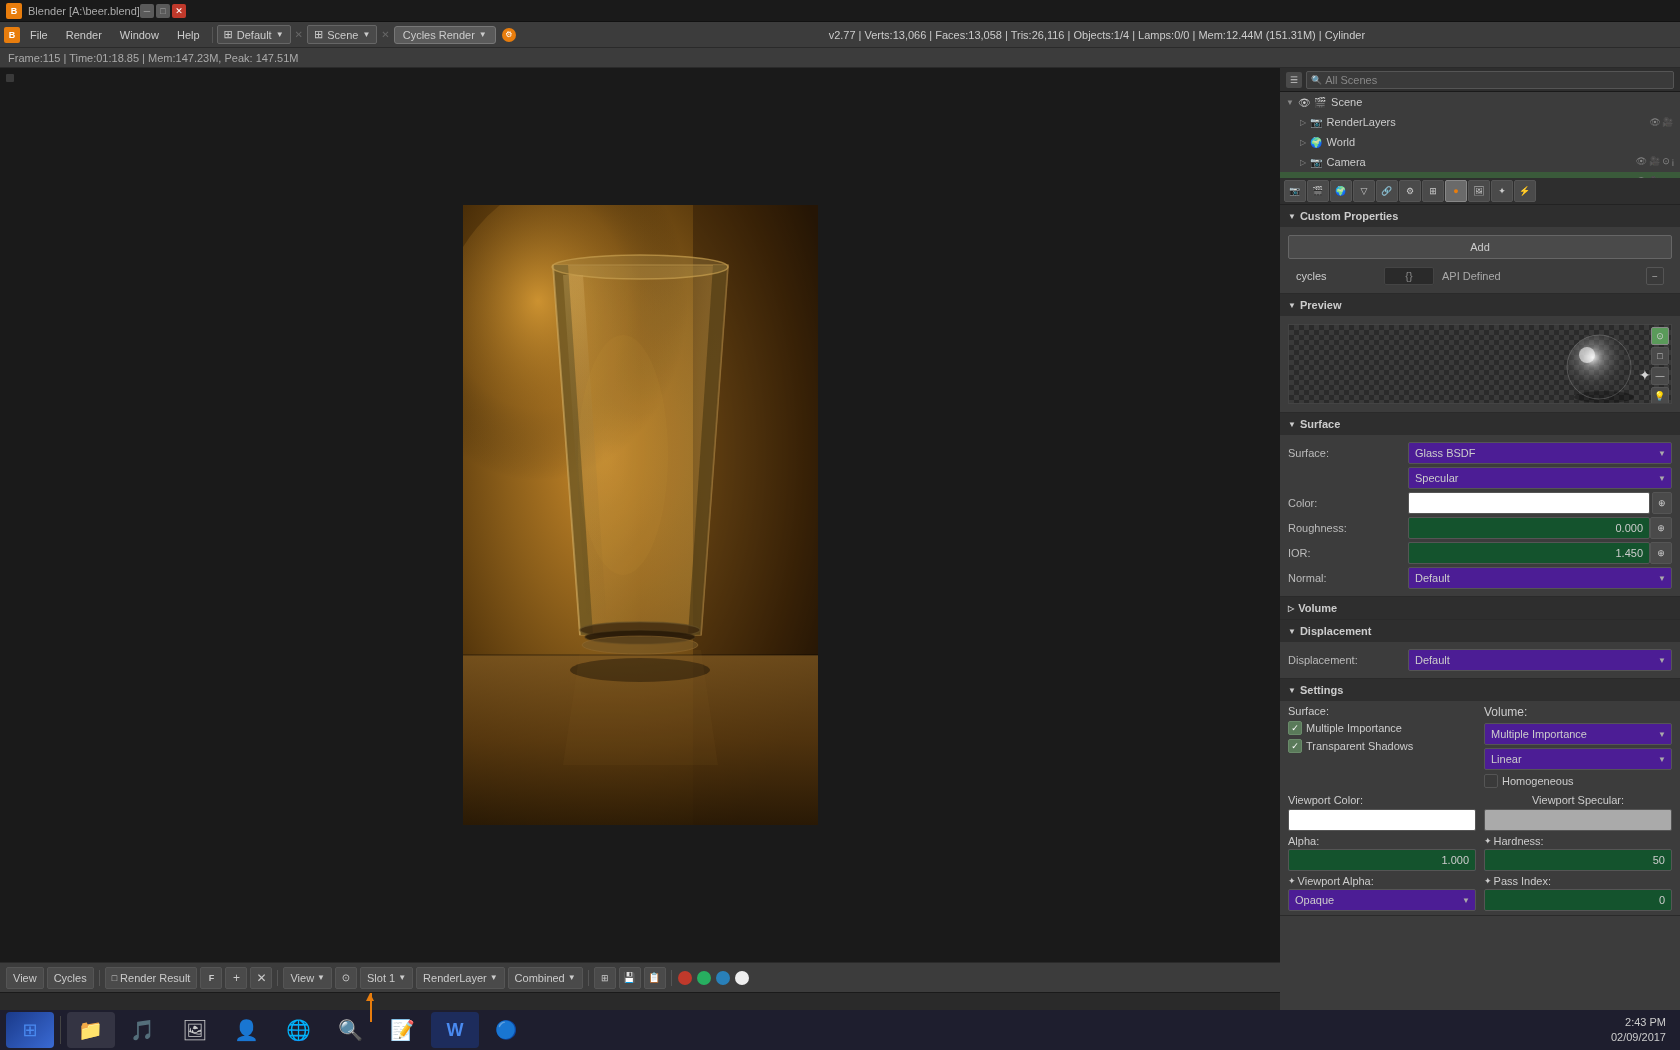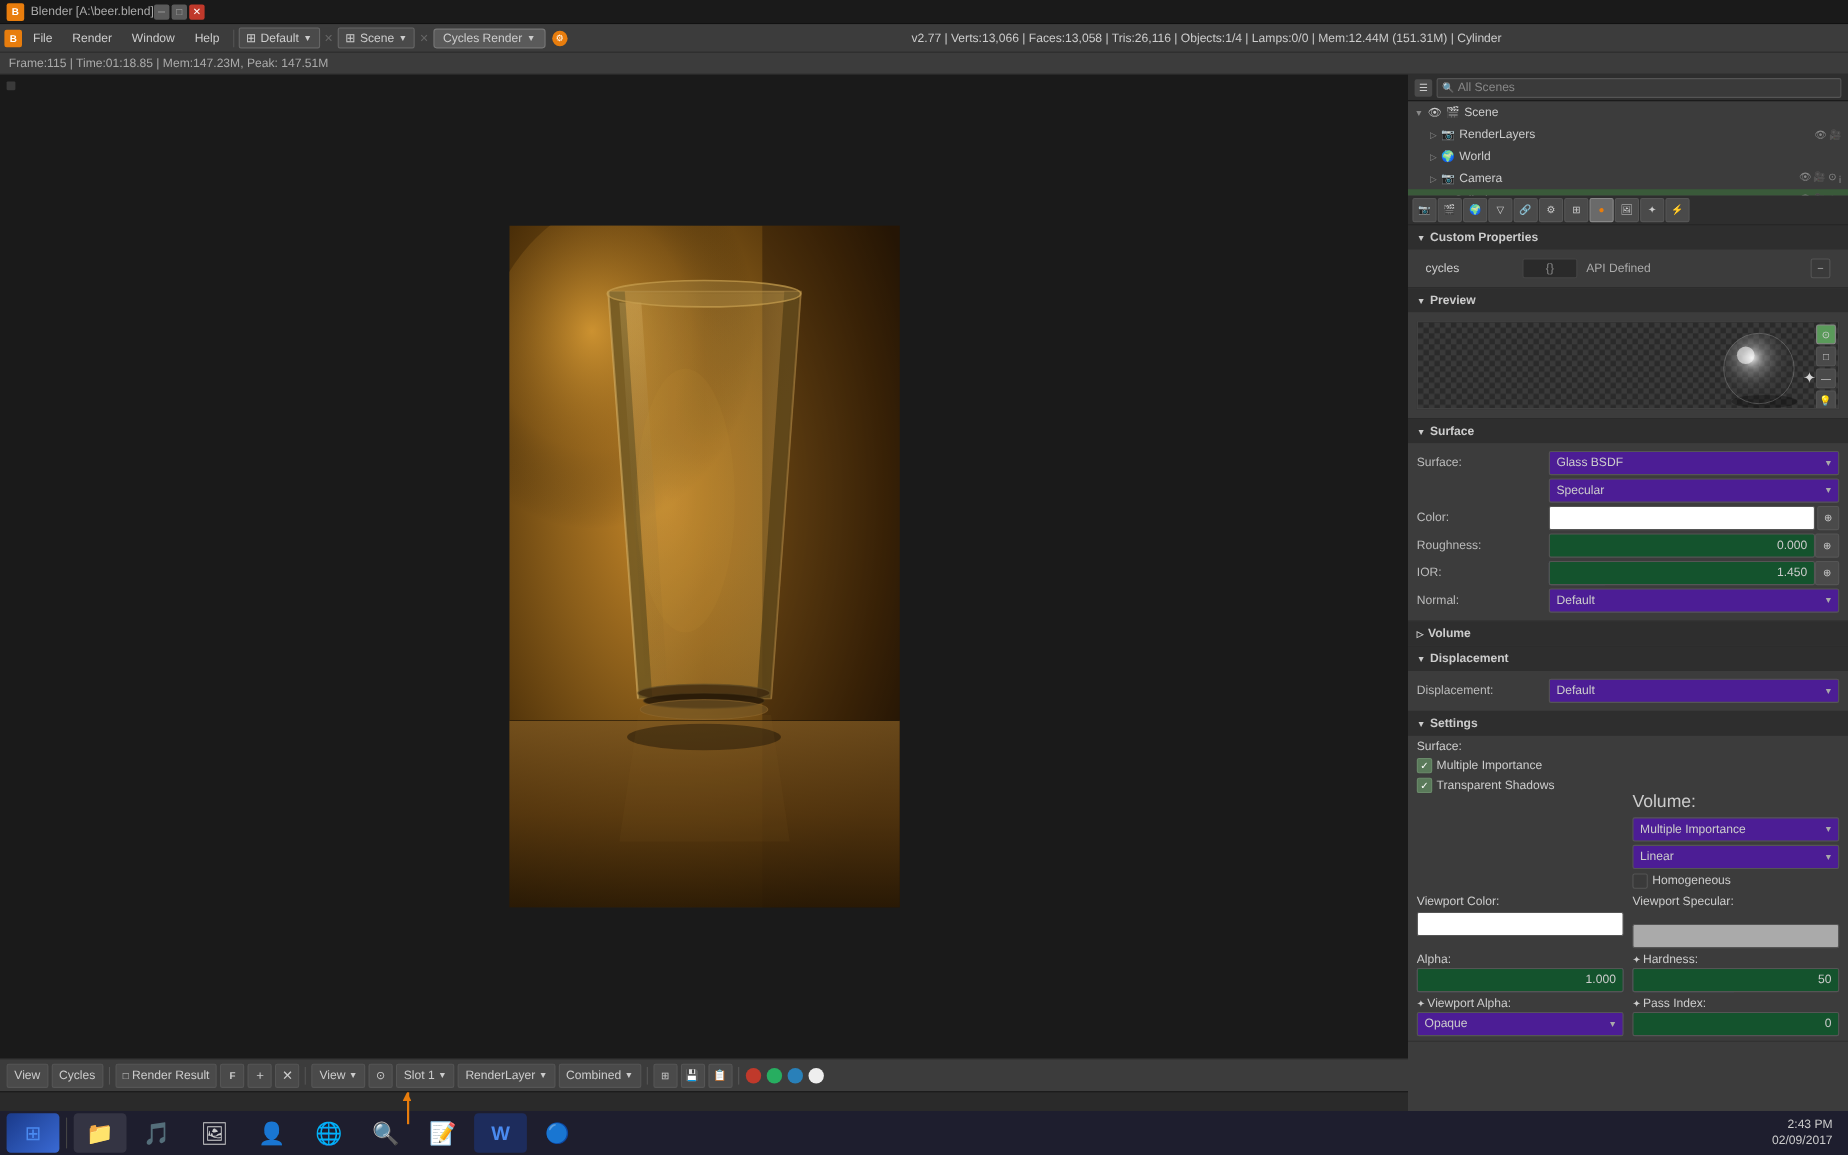--- a/index.html
+++ b/index.html
@@ -443,20 +443,23 @@
       </div>
 
       <div id="props-scroll">
 
         <div class="section">
           <div class="section-header">
             <span style="font-size:8px;">▼</span>
             <span>Custom Properties</span>
           </div>
           <div class="section-content">
+            <div class="add-btn">
+              <span>Add</span>
+            </div>
             <div class="cycles-row">
               <span class="cycles-name">cycles</span>
               <div class="cycles-val">{}</div>
               <span class="api-label">API Defined</span>
               <div class="del-btn">−</div>
             </div>
           </div>
         </div>
 
         <div class="section">
@@ -605,21 +608,21 @@
                   <span>Multiple Importance</span>
                 </div>
                 <div class="prop-checkbox" style="margin-top:4px;">
                   <div class="cb">
                       <span class="cb-check">✓</span>
                     </div>
                   <span>Transparent Shadows</span>
                 </div>
               </div>
               <div>
-                <div style="font-size:16px;color:#ccc;margin-bottom:4px;margin-top:48px;">Volume:</div>
+                <div style="font-size:12px;color:#ccc;margin-bottom:4px;">Volume:</div>
                 <div class="prop-select-container" style="margin-bottom:3px;">
                   <div class="prop-select">
                     <span>Multiple Importance</span>
                   </div>
                   <span class="prop-select-arrow">▼</span>
                 </div>
                 <div class="prop-select-container">
                   <div class="prop-select">
                     <span>Linear</span>
                   </div>
@@ -631,21 +634,21 @@
                 </div>
               </div>
             </div>
 
             <div class="two-col" style="margin-top:6px;">
               <div>
                 <div style="font-size:11px;color:#ccc;margin-bottom:3px;">Viewport Color:</div>
                 <div style="width:100%;height:22px;background:#ffffff;border:1px solid #555;border-radius:2px;cursor:pointer;"></div>
               </div>
               <div>
-                <div style="font-size:11px;color:#ccc;margin-bottom:14px;">Viewport Specular:</div>
+                <div style="font-size:11px;color:#ccc;margin-bottom:3px;text-align:center;">Viewport Specular:</div>
                 <div style="width:100%;height:22px;background:#aaaaaa;border:1px solid #555;border-radius:2px;cursor:pointer;"></div>
               </div>
             </div>
 
             <div class="two-col" style="margin-top:4px;">
               <div>
                 <div style="font-size:11px;color:#ccc;margin-bottom:2px;">Alpha:</div>
                 <div class="prop-number-container">
                   <div class="prop-number-bar" style="width:100%;"></div>
                   <div class="prop-number" style="position:relative;z-index:1;flex:1;">1.000</div>

